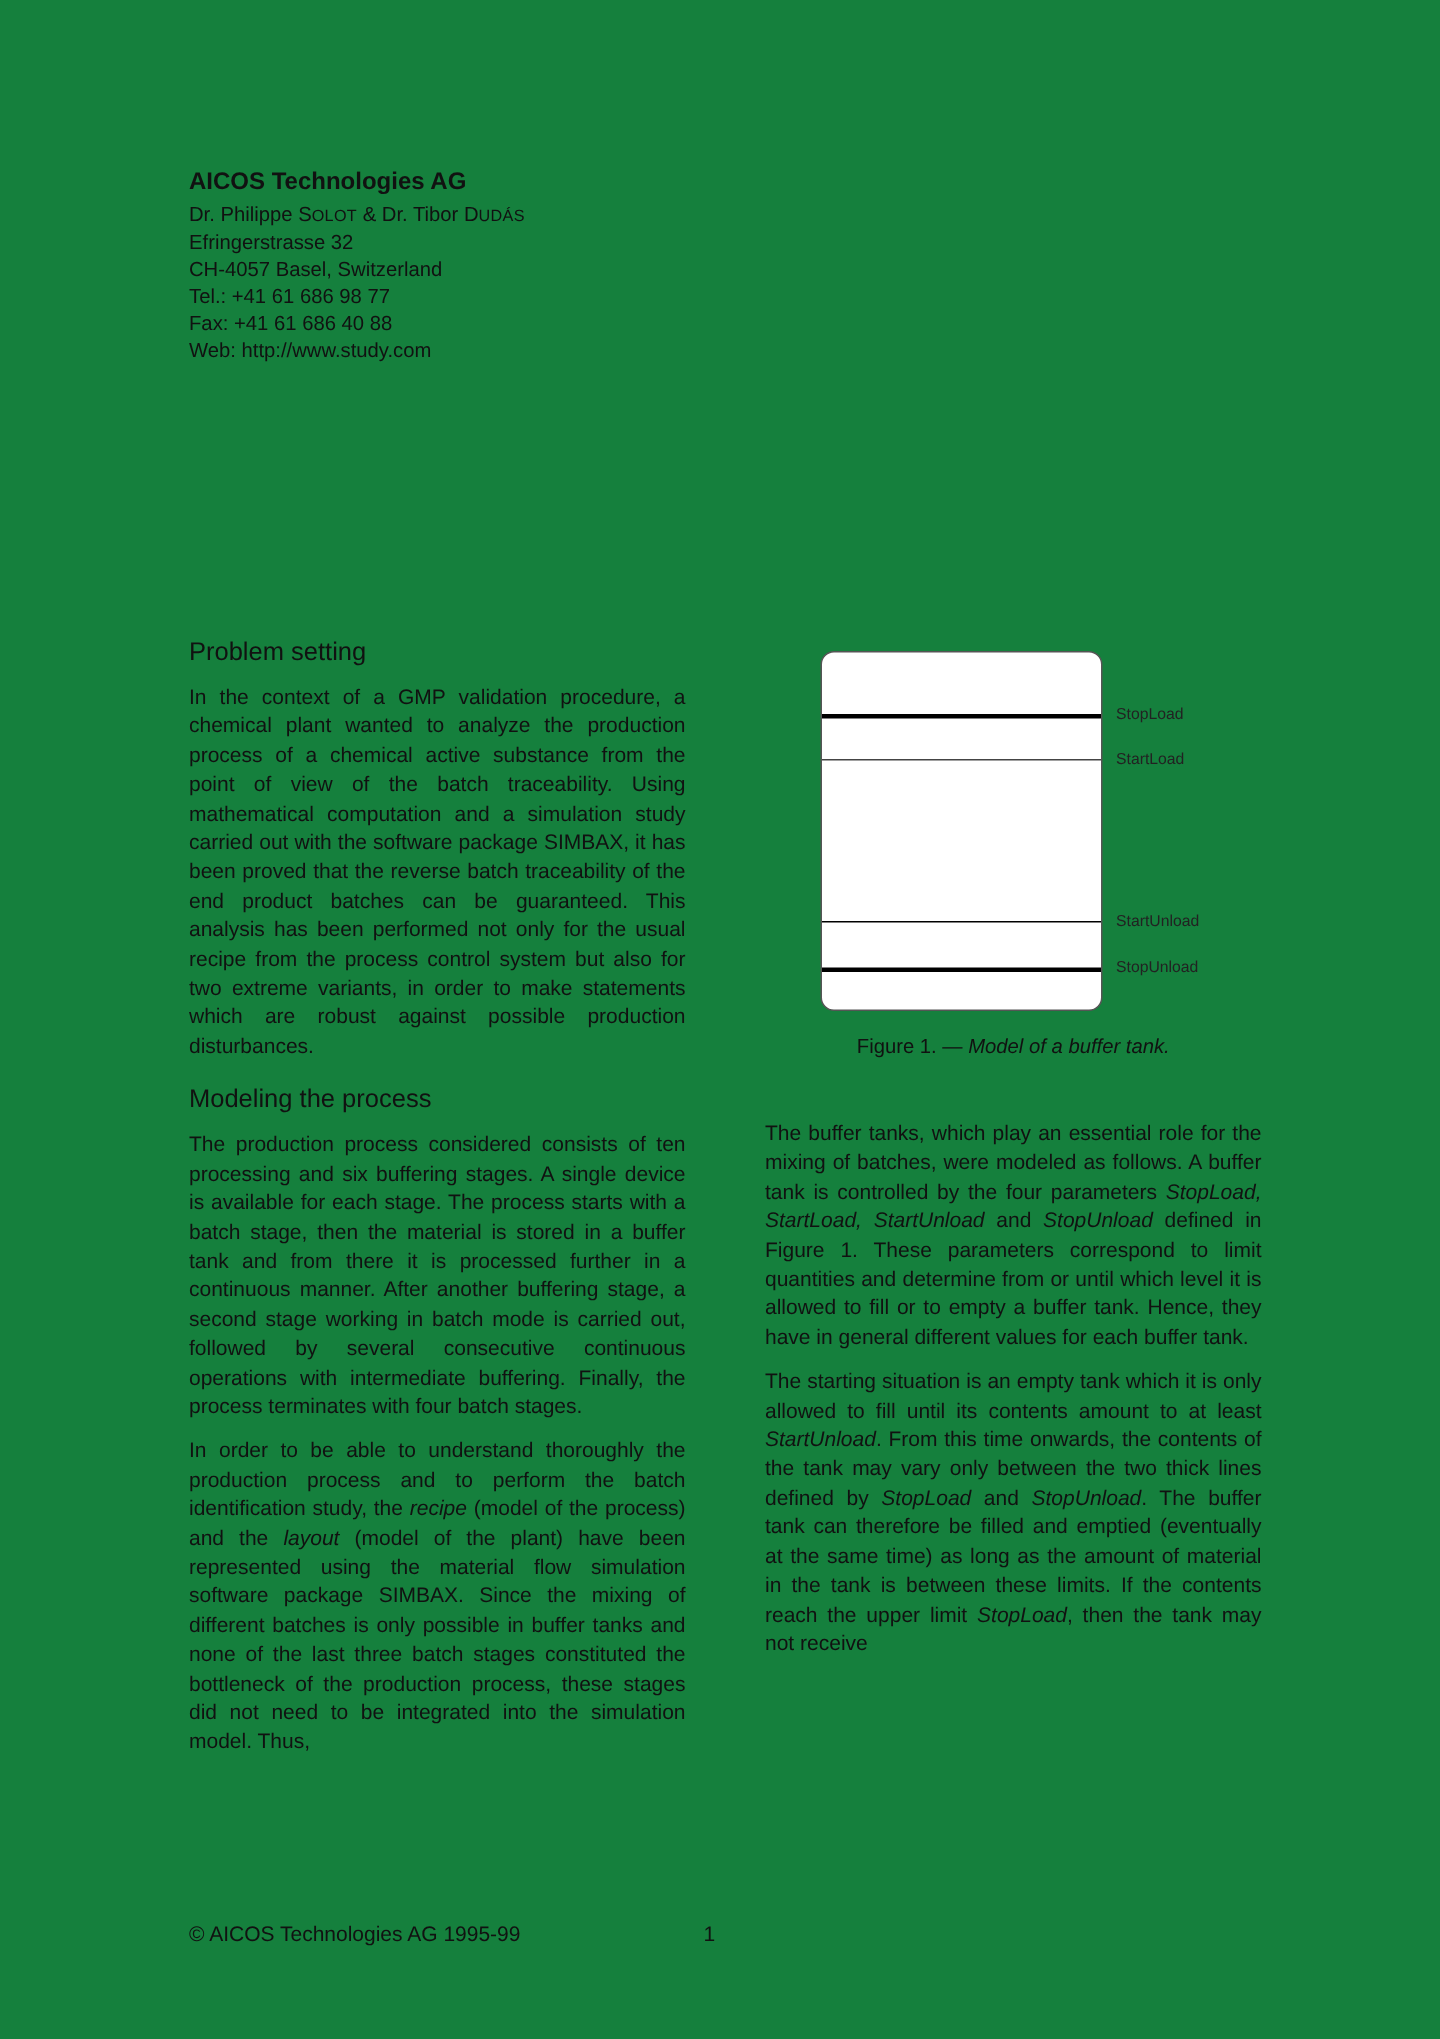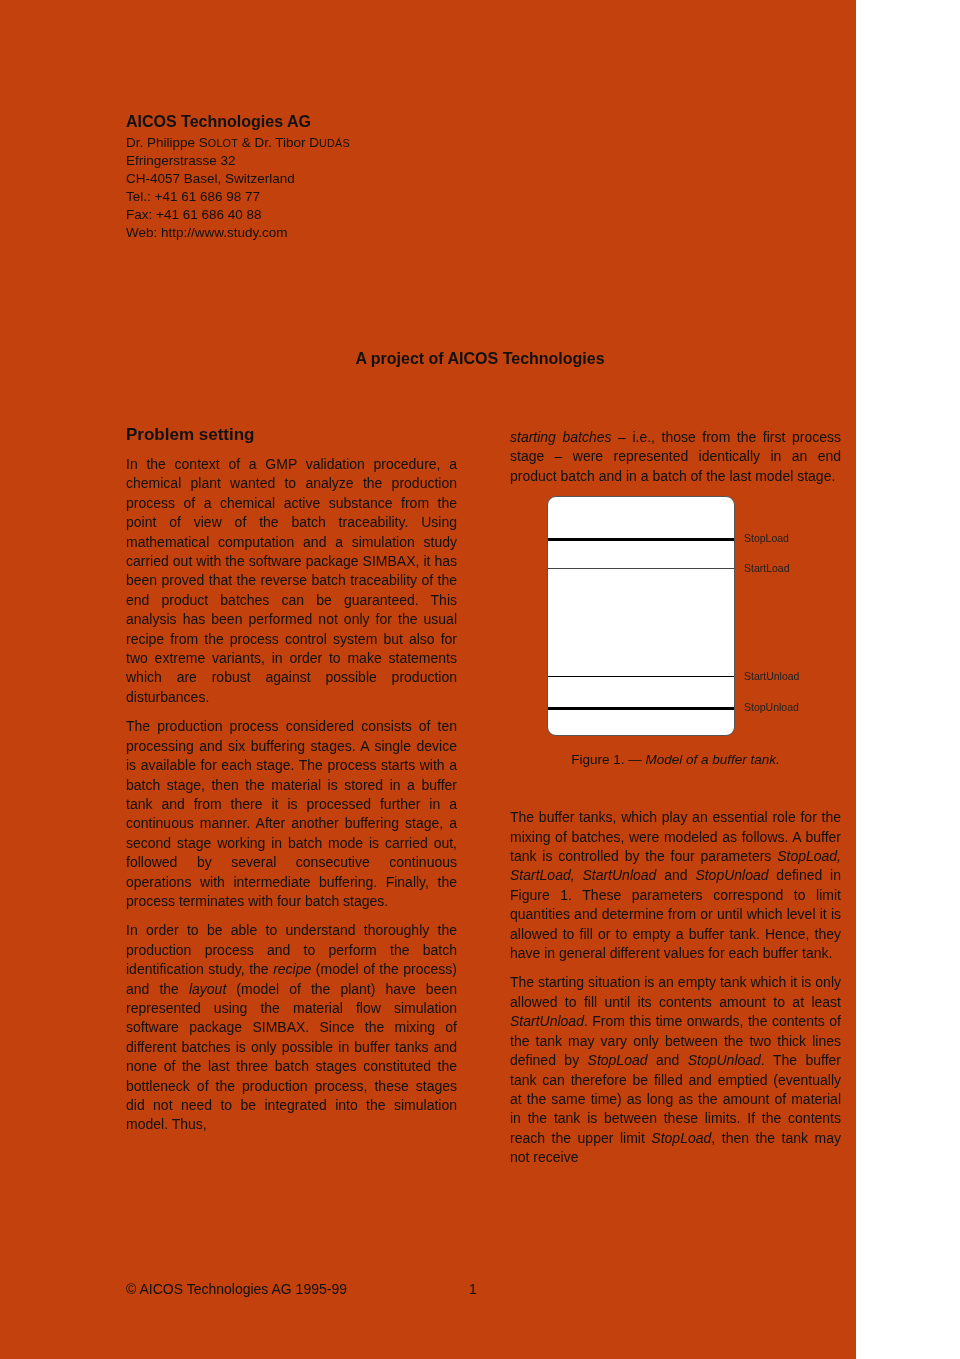--- a/index.html
+++ b/index.html
@@ -1,34 +1,34 @@
 <!DOCTYPE html>
 <html><head>
 <meta charset="utf-8">
 <style>
   html,body { margin:0; padding:0; background:#ffffff; }
   .page {
-    position:relative; width:856px; height:1359px; background:#c2410c;
+    position:relative; width:960px; height:1359px; background:#15803d;
     font-family:"Liberation Sans", sans-serif; color:#111111; overflow:hidden;
   }
   
   .header { position:absolute; left:126px; top:112px; }
   .company { font-size:16px; font-weight:bold; line-height:20px; margin-bottom:2px; }
   .hline { font-size:13.5px; line-height:18px; }
   .sc { font-size:10.8px; letter-spacing:0.2px; }
   
   .title { position:absolute; top:292px; left:0; width:960px; text-align:center;
            font-size:22px; font-weight:bold; }
   .subtitle { position:absolute; top:350px; left:0; width:960px; text-align:center;
               font-size:16px; font-weight:bold; }
   
   .col { position:absolute; width:331px; }
   .col-left  { left:126px; top:424px; }
   .col-right { left:510px; top:428px; }
-  h2.section { font-size:17px; font-weight:bold; margin:0 0 9px 0; line-height:22px; }
+  h2.section { font-size:17px; font-weight:normal; margin:0 0 9px 0; line-height:22px; }
   h2.section.second { margin-top:15px; }
   p.body { font-size:14px; line-height:19.4px; text-align:justify; margin:0 0 10px 0; }
   p.body .it { font-style:italic; }
   
   .figure { position:relative; margin:6px 0 20px 0; height:292px; }
   .tank {
     position:absolute; left:37px; top:0; width:186px; height:238px;
     border:1px solid #555; border-radius:9px; background:#fff;
   }
   .tank-line { position:absolute; left:38px; width:186px; background:#000; }
@@ -53,31 +53,30 @@
   <div class="header">
     <div class="company">AICOS Technologies AG</div>
     <div class="hline"><span>Dr. Philippe </span><span>S</span><span class="sc">OLOT</span><span> &amp; Dr. Tibor </span><span>D</span><span class="sc">UDÁS</span></div>
     <div class="hline">Efringerstrasse 32</div>
     <div class="hline">CH-4057 Basel, Switzerland</div>
     <div class="hline">Tel.: +41 61 686 98 77</div>
     <div class="hline">Fax: +41 61 686 40 88</div>
     <div class="hline">Web: http://www.study.com</div>
   </div>
 
-  <div class="subtitle">A project of AICOS Technologies</div>
 
   <div class="col col-left">
     <h2 class="section">Problem setting</h2>
     <p class="body"><span>In the context of a GMP validation procedure, a chemical plant wanted to analyze the production process of a chemical active substance from the point of view of the batch traceability. Using mathematical computation and a simulation study carried out with the software package SIMBAX, it has been proved that the reverse batch traceability of the end product batches can be guaranteed. This analysis has been performed not only for the usual recipe from the process control system but also for two extreme variants, in order to make statements which are robust against possible production disturbances.</span></p>
+    <h2 class="section second">Modeling the process</h2>
     <p class="body"><span>The production process considered consists of ten processing and six buffering stages. A single device is available for each stage. The process starts with a batch stage, then the material is stored in a buffer tank and from there it is processed further in a continuous manner. After another buffering stage, a second stage working in batch mode is carried out, followed by several consecutive continuous operations with intermediate buffering. Finally, the process terminates with four batch stages.</span></p>
     <p class="body"><span>In order to be able to understand thoroughly the production process and to perform the batch identification study, the </span><span class="it">recipe</span><span> (model of the process) and the </span><span class="it">layout</span><span> (model of the plant) have been represented using the material flow simulation software package SIMBAX. Since the mixing of different batches is only possible in buffer tanks and none of the last three batch stages constituted the bottleneck of the production process, these stages did not need to be integrated into the simulation model. Thus, </span></p>
   </div>
 
   <div class="col col-right">
-    <p class="body"><span class="it">starting batches</span><span> – i.e., those from the first process stage – were represented identically in an end product batch and in a batch of the last model stage.</span></p>
 
     <div class="figure">
       <div class="tank"></div>
       <div class="tank-line tl-1"></div>
       <div class="tank-line tl-2"></div>
       <div class="tank-line tl-3"></div>
       <div class="tank-line tl-4"></div>
       <div class="tank-label lb-1">StopLoad</div>
       <div class="tank-label lb-2">StartLoad</div>
       <div class="tank-label lb-3">StartUnload</div>

